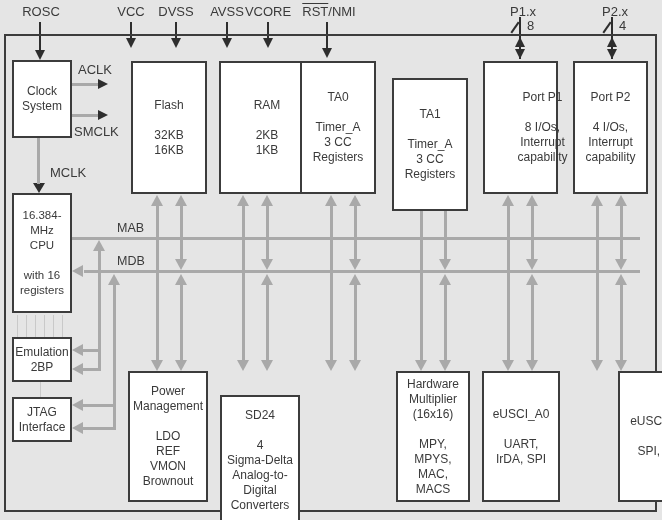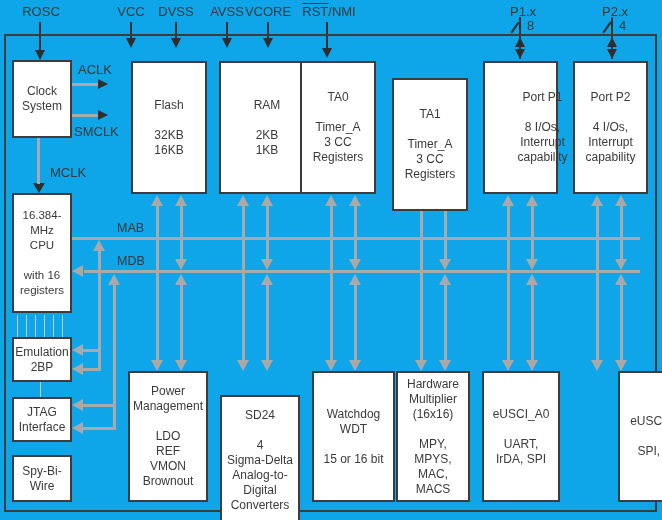--- a/index.html
+++ b/index.html
@@ -1,18 +1,18 @@
 <!DOCTYPE html>
 <html><head>
 <meta charset="utf-8">
 <style>
   * { margin:0; padding:0; box-sizing:border-box; }
   html,body { background:#fff; }
   body { font-family:"Liberation Sans", sans-serif; color:#3a3a3a; }
-  #stage { position:relative; width:662px; height:520px; background:#0ea5e9; overflow:hidden; }
+  #stage { position:relative; width:662px; height:520px; background:#e5e5e5; overflow:hidden; }
   .border-frame { position:absolute; border:2px solid #3c3c3c; background:transparent; }
   .block { position:absolute; background:#fff; border:2px solid #3c3c3c;
            display:flex; align-items:center; justify-content:center;
            text-align:center; font-size:12px; line-height:15px;
            white-space:pre-line; color:#3a3a3a; }
   .lbl { position:absolute; font-size:13px; white-space:nowrap; color:#3a3a3a; }
   .ctr { transform:translateX(-50%); }
   .buslbl { font-size:12.5px; }
   .ovl { text-decoration:overline; }
 </style>
@@ -147,22 +147,20 @@
 System</div>
   <div class="block" style="left:12px;top:193px;width:60px;height:120px;font-size:11.5px;">16.384-MHz
 CPU
 
 with 16
 registers</div>
   <div class="block" style="left:12px;top:337px;width:60px;height:45px;">Emulation
 2BP</div>
   <div class="block" style="left:12px;top:397px;width:60px;height:45px;">JTAG
 Interface</div>
-  <div class="block" style="left:12px;top:455px;width:60px;height:47px;">Spy-Bi-
-Wire</div>
 
   <div class="block" style="left:131px;top:61px;width:76px;height:133px;">Flash
 
 32KB
 16KB</div>
   <div class="block" style="left:219px;top:61px;width:96px;height:133px;">RAM
 
 2KB
 1KB</div>
   <div class="block" style="left:300px;top:61px;width:76px;height:133px;">TA0
@@ -193,24 +191,20 @@
 REF
 VMON
 Brownout</div>
   <div class="block" style="left:220px;top:371px;width:80px;height:131px;margin-top:24px;">SD24
 
 4
 Sigma-Delta
 Analog-to-
 Digital
 Converters</div>
-  <div class="block" style="left:312px;top:371px;width:83px;height:131px;">Watchdog
-WDT
-
-15 or 16 bit</div>
   <div class="block" style="left:396px;top:371px;width:74px;height:131px;">Hardware
 Multiplier
 (16x16)
 
 MPY,
 MPYS,
 MAC,
 MACS</div>
   <div class="block" style="left:482px;top:371px;width:78px;height:131px;">eUSCI_A0
 

